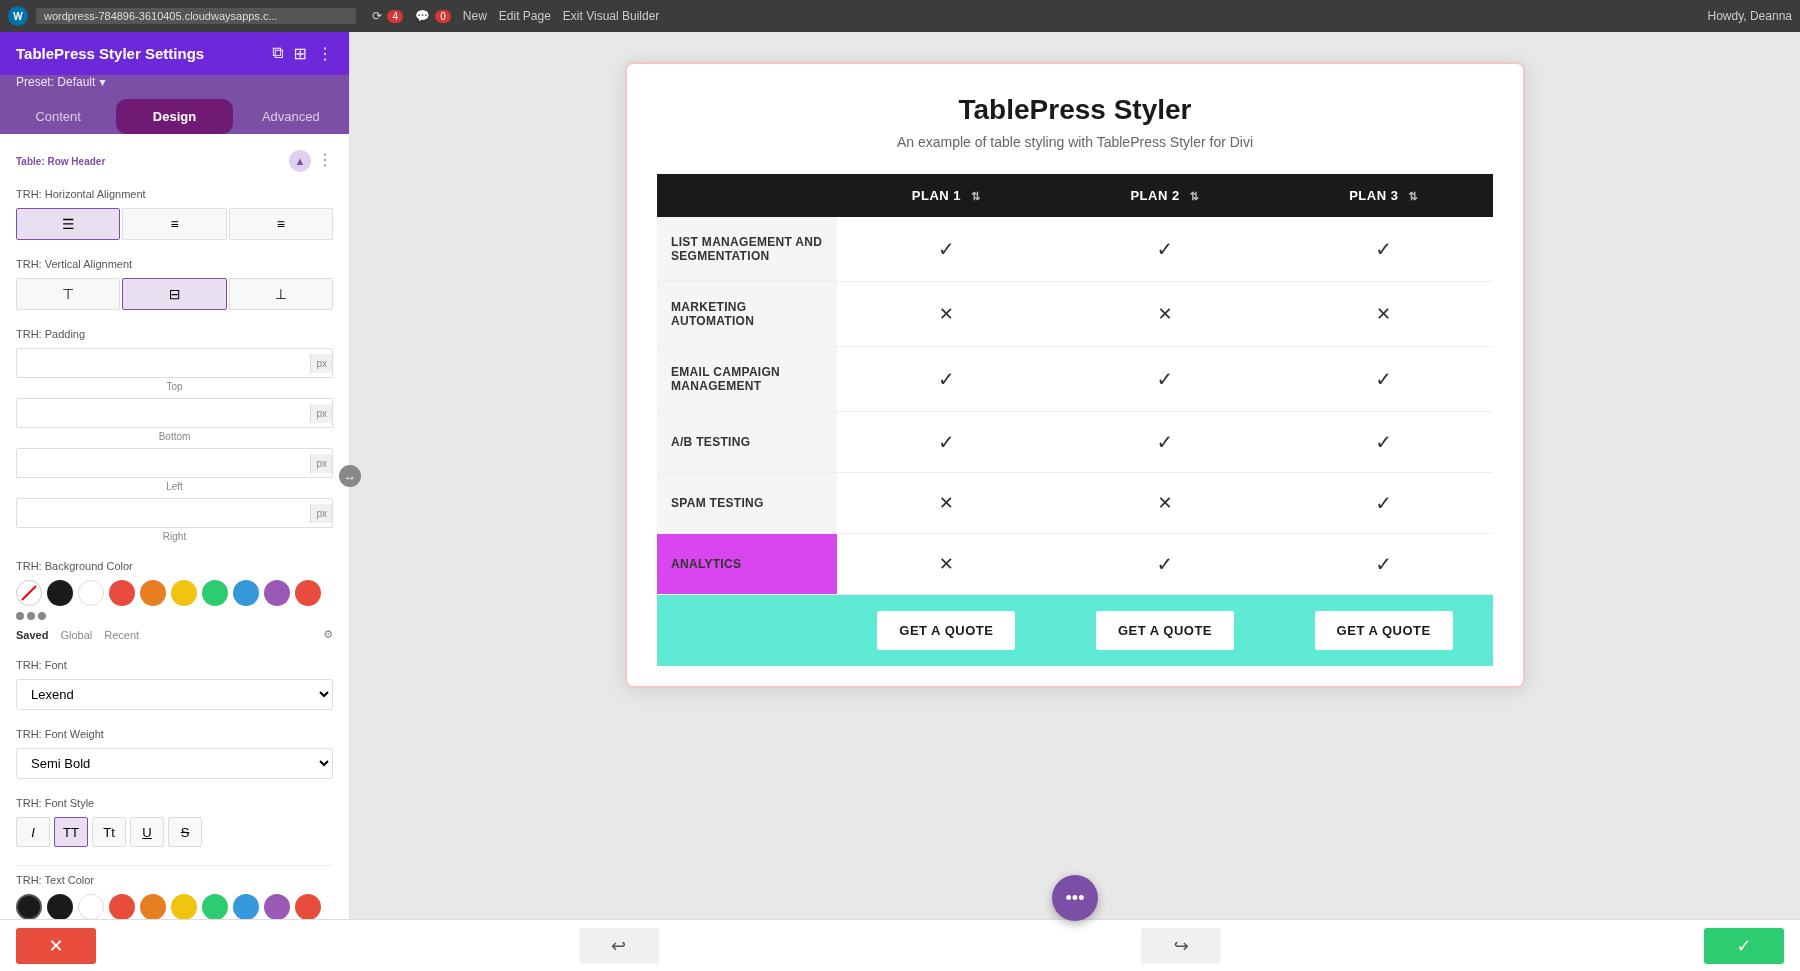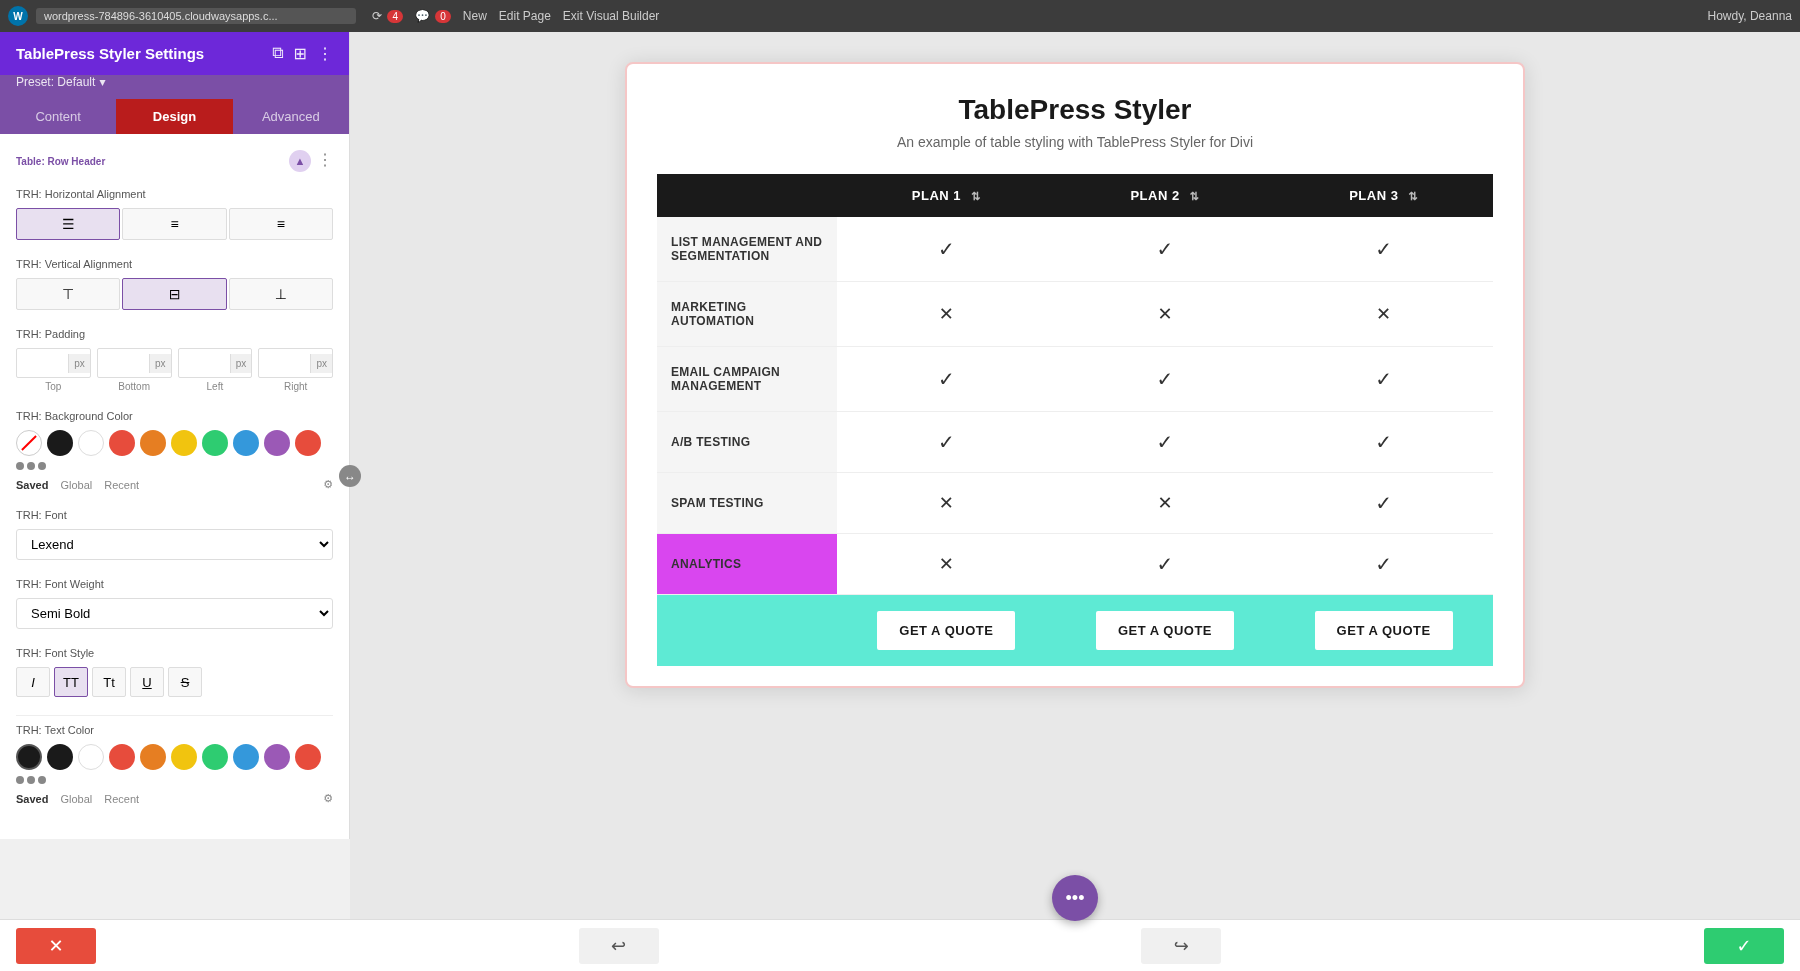--- a/index.html
+++ b/index.html
@@ -110,23 +110,24 @@
     }
     .sidebar-tab {
       flex: 1;
       text-align: center;
       padding: 10px;
       color: rgba(255,255,255,0.7);
       font-size: 13px;
       cursor: pointer;
     }
     .sidebar-tab.active {
-      background: #b91c1c;
+      background: #701a75;
       color: white;
       font-weight: 600;
+      border-radius: 11px;
     }
 
     
     .sidebar-content {
       padding: 16px;
       flex: 1;
     }
 
     .section-header {
       display: flex;
@@ -174,21 +175,21 @@
       border-radius: 2px;
     }
     .align-btn.active {
       background: #e8e0f0;
       border-color: #7b4fa6;
     }
 
     
     .padding-inputs {
       display: grid;
-      grid-template-columns: 1fr 1fr 1fr 1fr;
+      grid-template-columns: 1fr;
       gap: 6px;
     }
     .padding-input-group {
       display: flex;
       flex-direction: column;
       gap: 3px;
     }
     .padding-input-row {
       display: flex;
       align-items: center;

